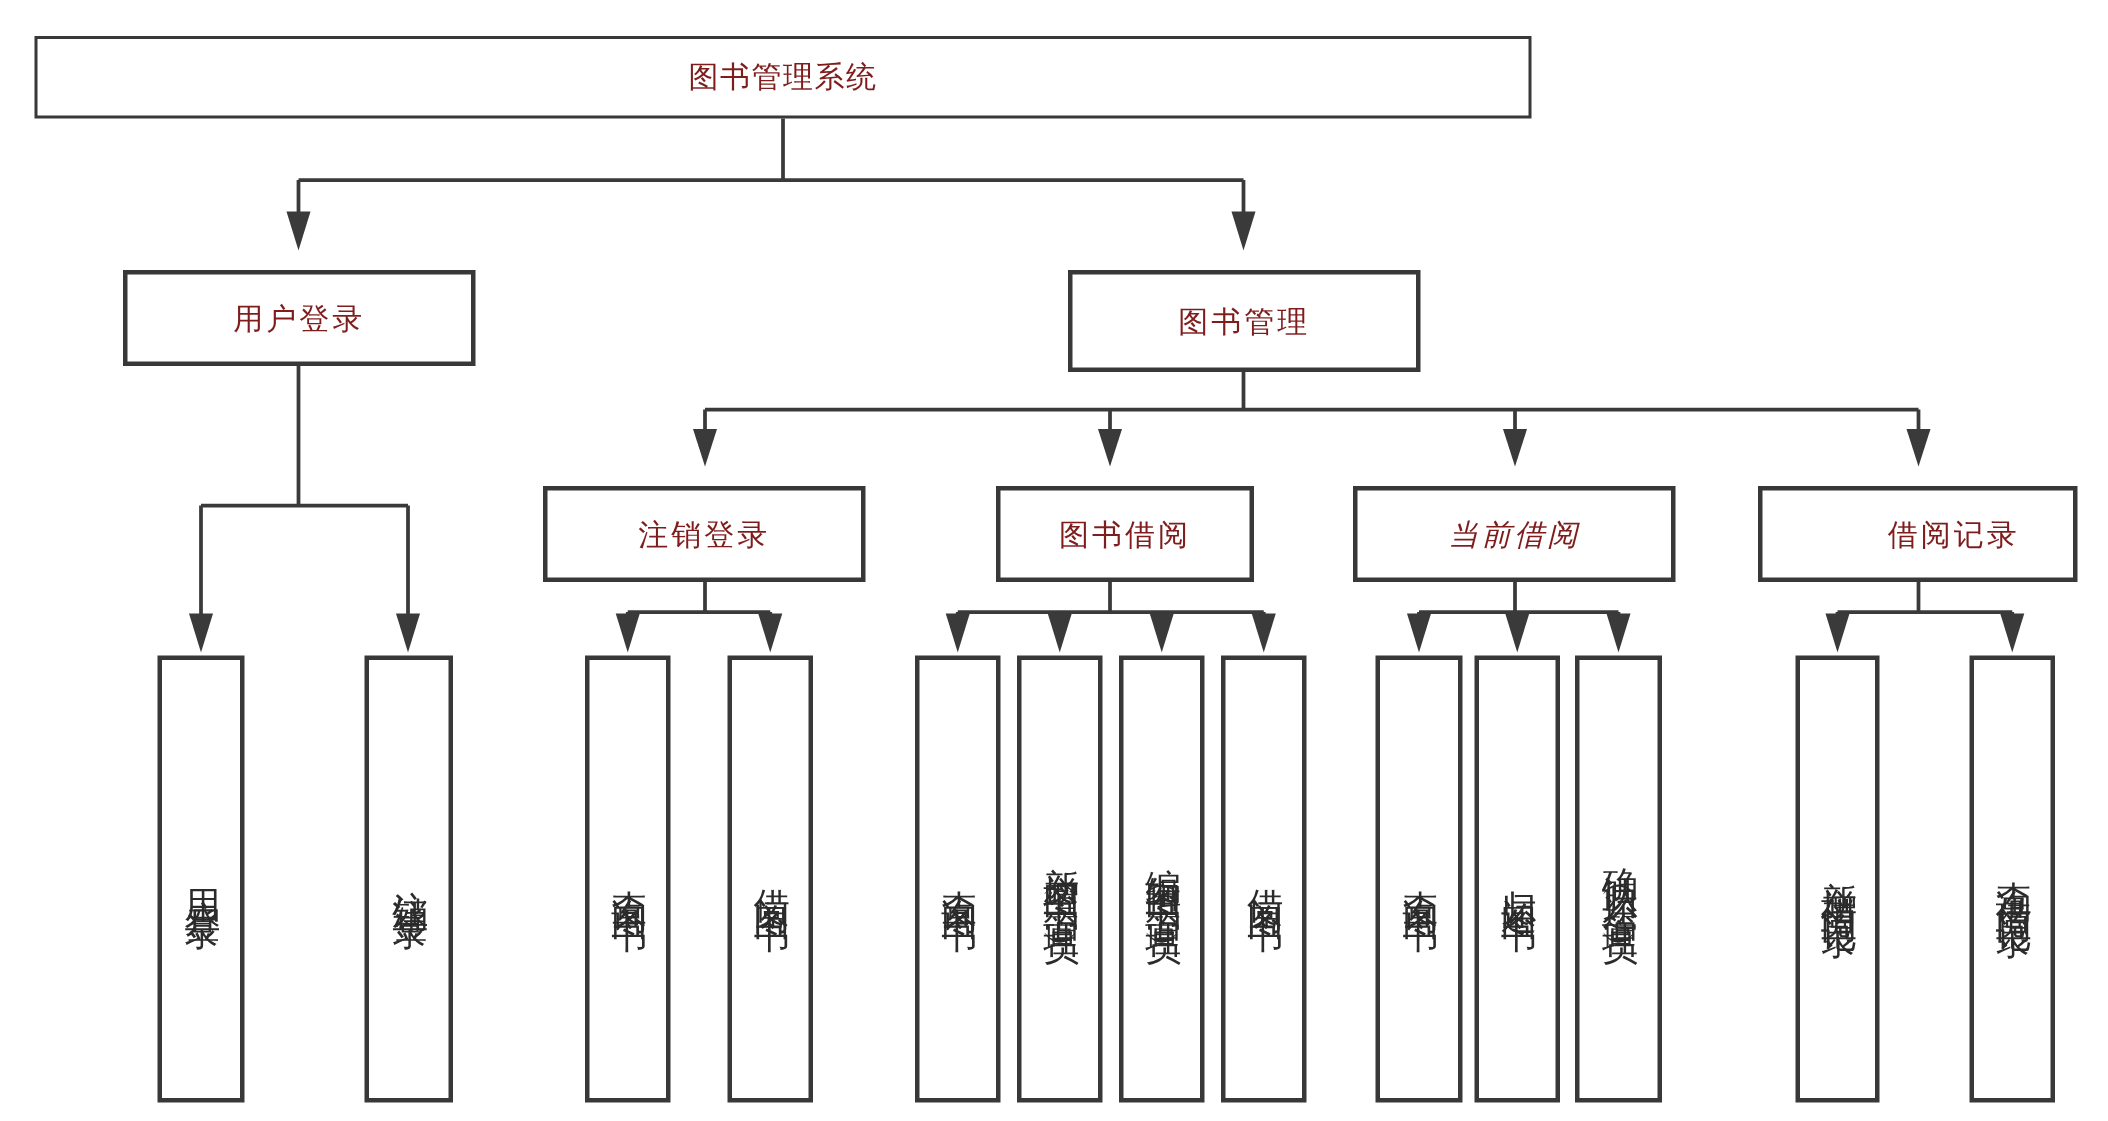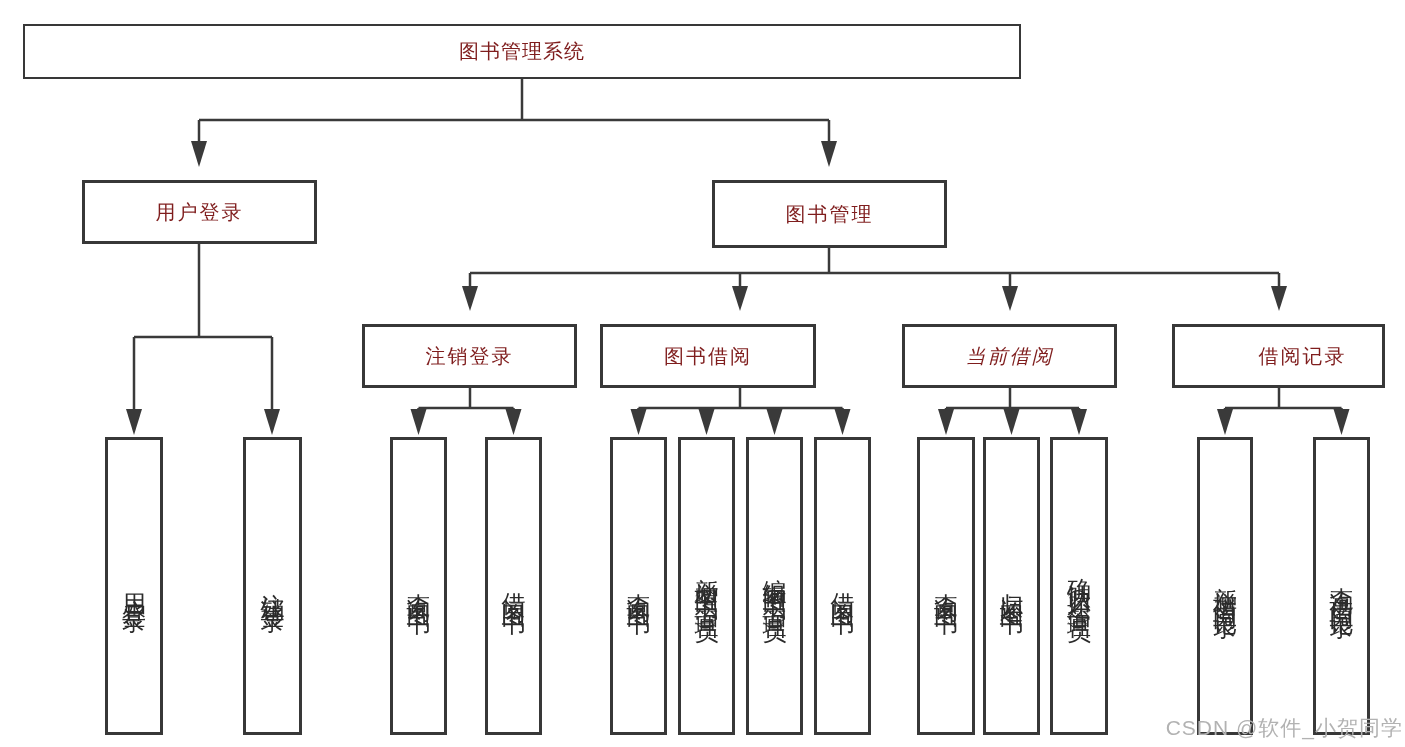--- a/index.html
+++ b/index.html
@@ -113,21 +113,21 @@
       <polygon points="1333.5,409 1349.5,409 1341.5,435"></polygon>
     </g>
   </svg>
 
   <div class="hnode root" style="left:23px;top:13px;width:998px;height:55px;">图书管理系统</div>
 
   <div class="hnode" style="left:82px;top:169px;width:235px;height:64px;">用户登录</div>
   <div class="hnode" style="left:712px;top:169px;width:235px;height:68px;">图书管理</div>
 
   <div class="hnode" style="left:362px;top:313px;width:215px;height:64px;">注销登录</div>
-  <div class="hnode" style="left:600px;top:313px;width:216px;height:64px;font-family:Liberation Serif, serif;">图书借阅</div>
+  <div class="hnode" style="left:664px;top:313px;width:172px;height:64px;font-family:Liberation Serif, serif;">图书借阅</div>
   <div class="hnode" style="left:902px;top:313px;width:215px;height:64px;font-style:italic;">当前借阅</div>
   <div class="hnode" style="left:1172px;top:313px;width:213px;height:64px;padding-left:48px;">借阅记录</div>
 
   <div class="vnode" style="left:105px;top:437px;width:58px;height:298px;">
     <span>用户登录</span>
   </div>
   <div class="vnode" style="left:243px;top:437px;width:59px;height:298px;">
     <span>注销登录</span>
   </div>
 
@@ -161,15 +161,14 @@
     <span>确认归还（管理员）</span>
   </div>
 
   <div class="vnode" style="left:1197px;top:437px;width:56px;height:298px;">
     <span>新增借阅记录</span>
   </div>
   <div class="vnode" style="left:1313px;top:437px;width:57px;height:298px;">
     <span>查询借阅记录</span>
   </div>
 
-  <div class="watermark">CSDN @软件_小贺同学</div>
 
 </div>
 
 </body></html>

